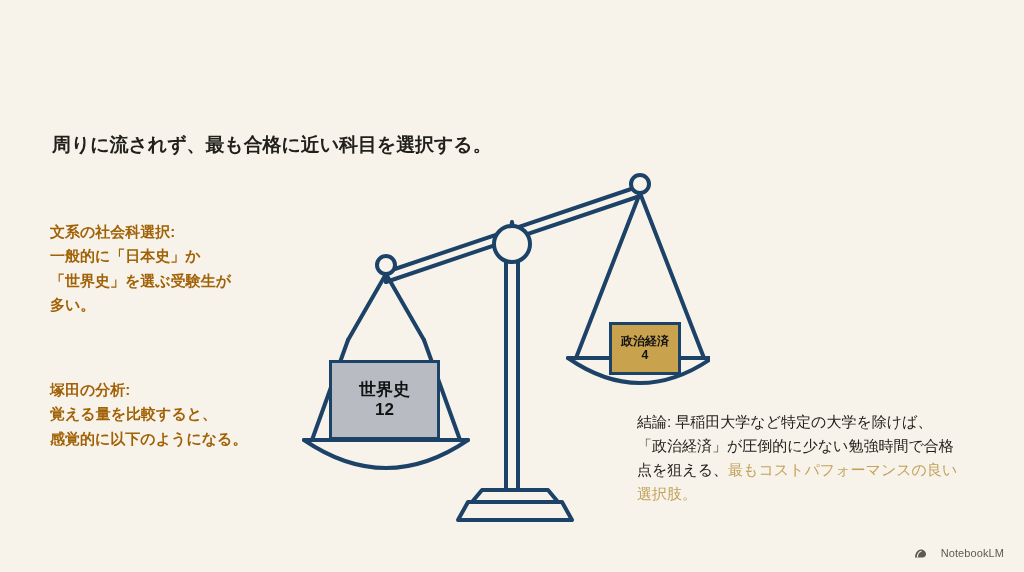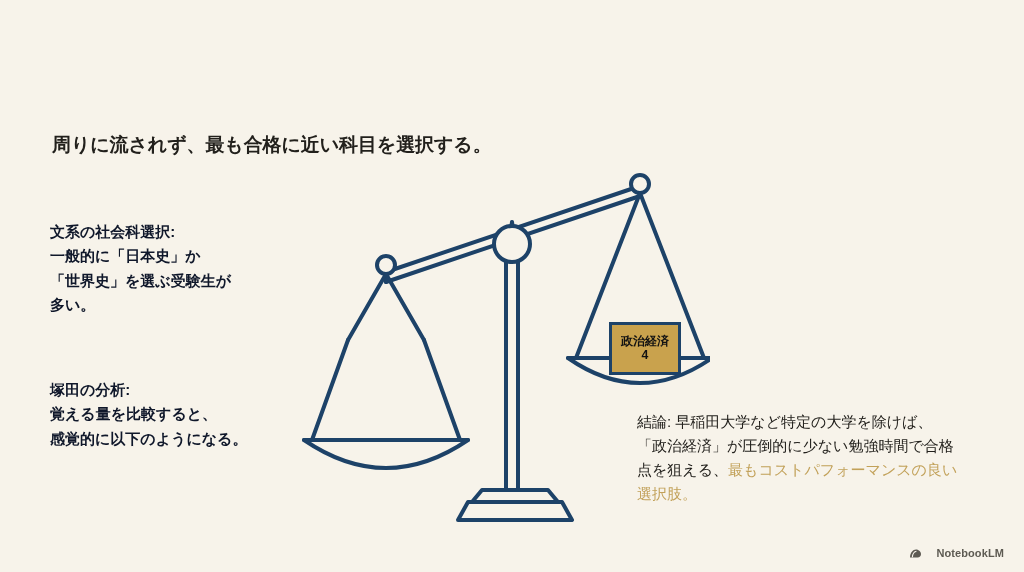--- a/index.html
+++ b/index.html
@@ -44,21 +44,21 @@
     color: #22201c;
     letter-spacing: -0.1px;
   }
 
   
   .note {
     position: absolute;
     font-size: 15px;
     line-height: 1.62;
     font-weight: 700;
-    color: #0f172a;
+    color: #a16207;
     white-space: pre-line;
   }
   .note-a { left: 50px; top: 220px; width: 270px; }
   .note-b { left: 50px; top: 378px; width: 290px; }
 
   .conclusion {
     position: absolute;
     left: 637px;
     top: 410px;
     width: 322px;
@@ -123,21 +123,21 @@
 
   
   .watermark {
     position: absolute;
     right: 20px;
     bottom: 13px;
     display: flex;
     align-items: center;
     gap: 14px;
     font-size: 11px;
-    font-weight: 700;
+    font-weight: 400;
     color: #5d5a52;
     letter-spacing: 0.1px;
   }
   .watermark svg { display: block; }
 </style>
 </head>
 <body>
 
 <div class="slide">
 
@@ -189,20 +189,24 @@
         <path d="M350 25 L286 190"></path>
         <path d="M350 25 L414 190"></path>
 
         <path d="M278 190 L422 190"></path>
         <path d="M278 190 Q350 240 422 190"></path>
       </g>
     </svg>
   </div>
 
 
+  <div class="weight w-sekaishi">
+    <div>世界史</div>
+    <div class="val">12</div>
+  </div>
 
   <div class="weight w-seijikeizai">
     <div>政治経済</div>
     <div class="val">4</div>
   </div>
 
   <div class="watermark">
     <span>
       <svg width="13" height="11" viewBox="0 0 13 11" aria-hidden="true">
         <path d="M1 9.5 C1 4.5 4 1.5 7 1.5 C10 1.5 12 4 12 6.2 C12 8 10.6 9.5 8.6 9.5 Z" fill="#5d5a52"></path>

